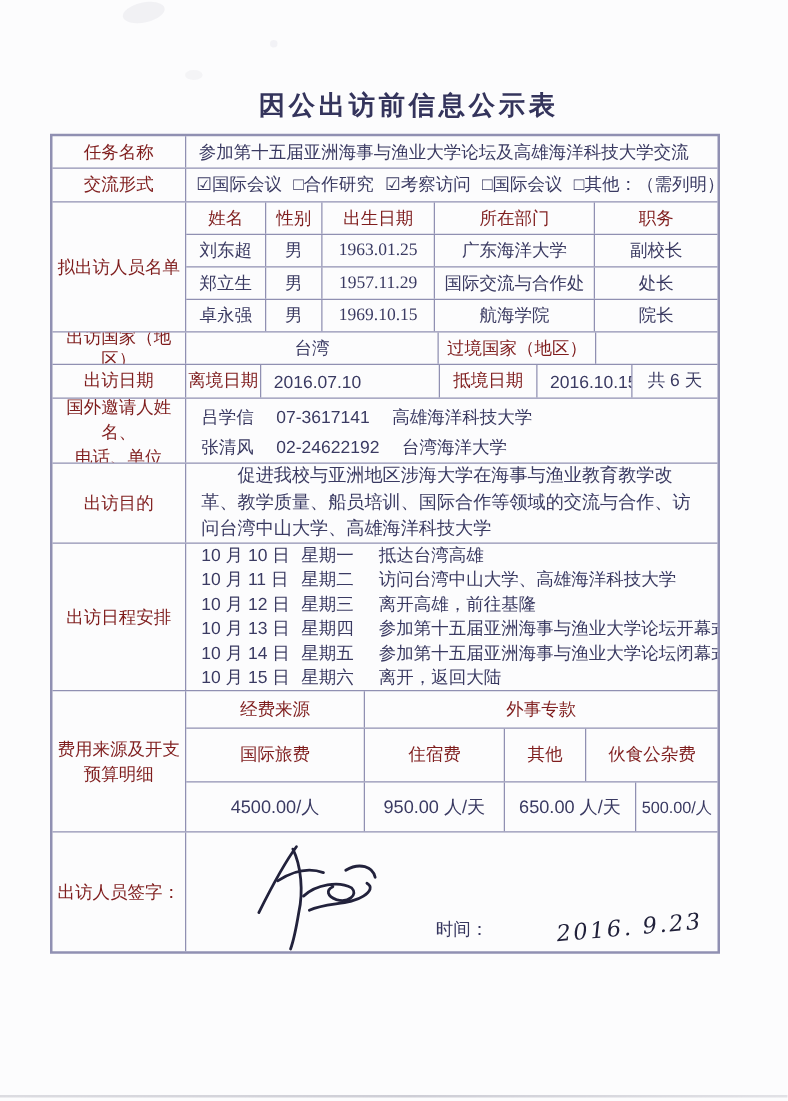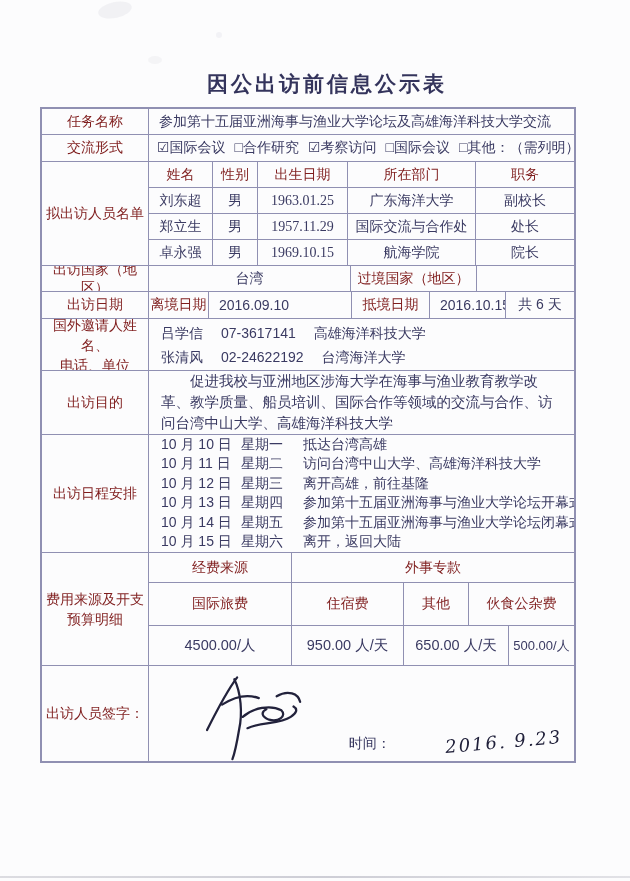--- a/index.html
+++ b/index.html
@@ -133,21 +133,21 @@
     <div class="frow" style="height:26px">
       <div class="cell lbl w-label">出访国家（地区）</div>
       <div class="cell c-tw">台湾</div>
       <div class="cell lbl c-transit">过境国家（地区）</div>
       <div class="cell grow"></div>
     </div>
 
     <div class="frow" style="height:27px">
       <div class="cell lbl w-label">出访日期</div>
       <div class="cell lbl c-dep">离境日期</div>
-      <div class="cell c-depv left">2016.09.10</div>
+      <div class="cell c-depv left">2016.07.10</div>
       <div class="cell lbl c-arr">抵境日期</div>
       <div class="cell c-arrv left">2016.10.15</div>
       <div class="cell grow">共 6 天</div>
     </div>
 
     <div class="frow" style="height:52px">
       <div class="cell lbl w-label two-line">
         <div>国外邀请人姓名、</div>
         <div>电话、单位</div>
       </div>

